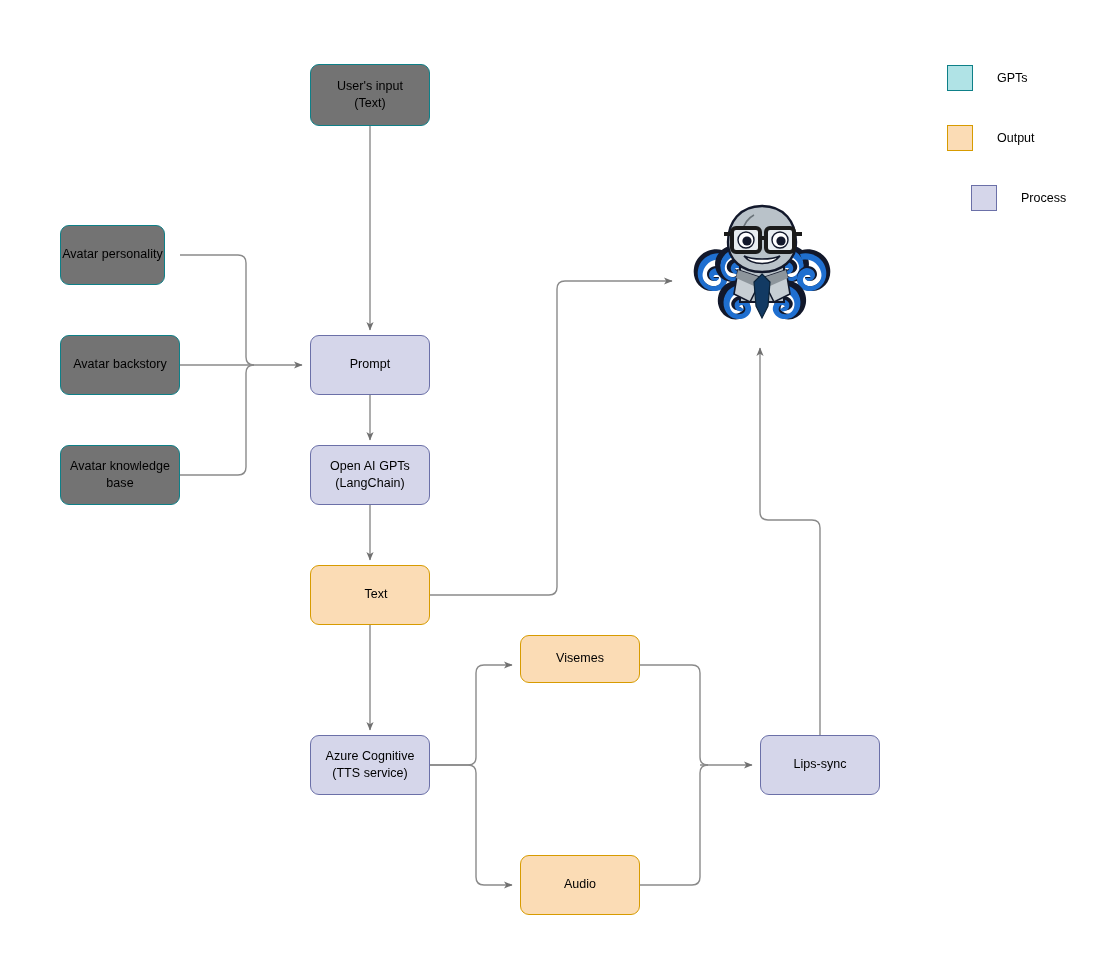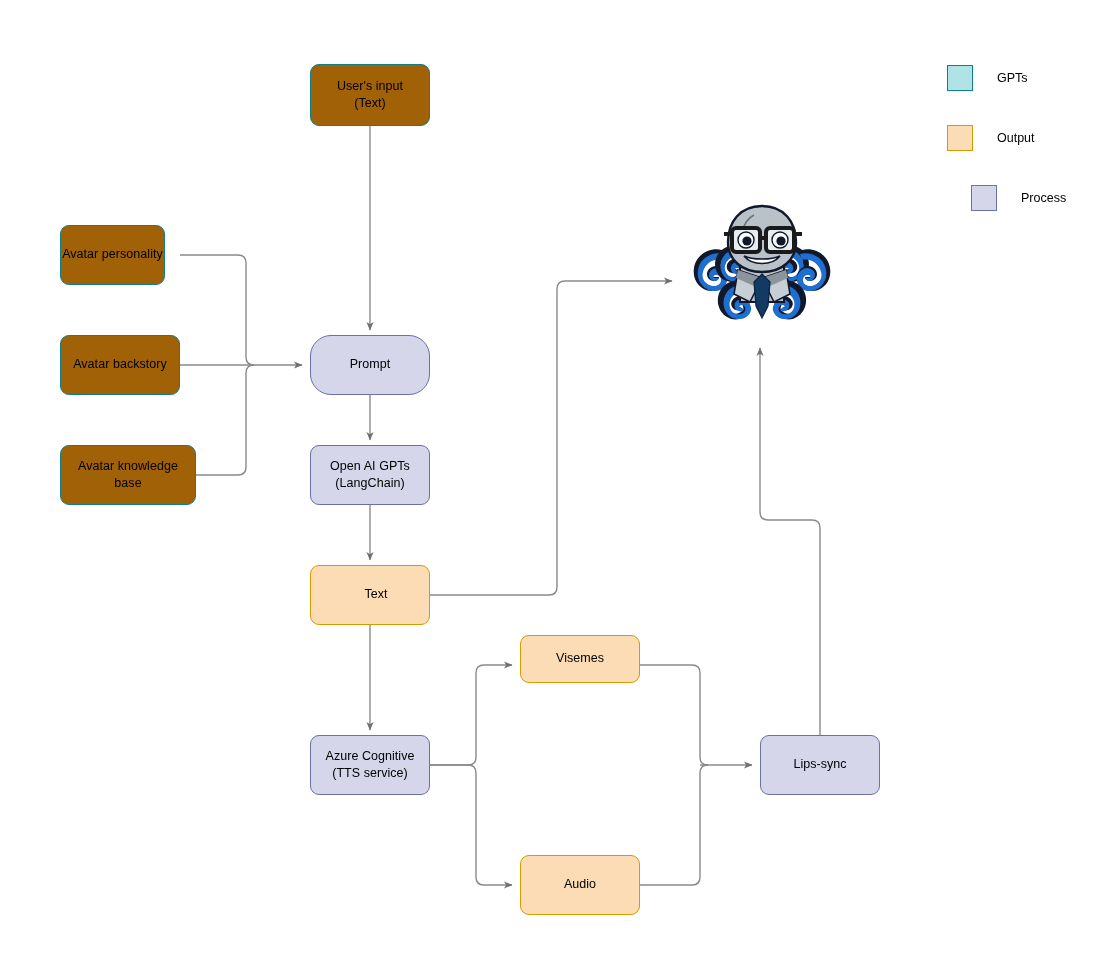--- a/index.html
+++ b/index.html
@@ -29,21 +29,21 @@
     justify-content: center;
     text-align: center;
     font-size: 12.5px;
     line-height: 1.38;
     color: #000000;
     letter-spacing: 0.05px;
     white-space: pre-line;
     user-select: none;
   }
   .node.input {
-    background: #a16207;
+    background: #737373;
     border: 1.6px solid #0e8088;
   }
   .node.output {
     background: #fbdcb5;
     border: 1.6px solid #d79b00;
   }
   .node.process {
     background: #d5d6ea;
     border: 1.6px solid #6b70a8;
   }
@@ -128,23 +128,23 @@
   <path class="edge-path" d="M640,885 L692,885 Q700,885 700,877 L700,773 Q700,765 708,765"></path>
   <path class="edge-path" marker-end="url(#arrow)" d="M700,765 L752,765"></path>
 
   <path class="edge-path" marker-end="url(#arrow)" d="M820,735 L820,528 Q820,520 812,520 L768,520 Q760,520 760,512 L760,348"></path>
 </svg>
 
 <div class="node input" style="left:310px;top:64px;width:120px;height:62px;">User's input
 (Text)</div>
 <div class="node input" style="left:60px;top:225px;width:105px;height:60px;">Avatar personality</div>
 <div class="node input" style="left:60px;top:335px;width:120px;height:60px;">Avatar backstory</div>
-<div class="node input" style="left:60px;top:445px;width:136px;height:60px;">Avatar knowledge
+<div class="node input" style="left:60px;top:445px;width:120px;height:60px;">Avatar knowledge
 base</div>
-<div class="node process" style="left:310px;top:335px;width:120px;height:60px;border-radius:21px;">Prompt</div>
+<div class="node process" style="left:310px;top:335px;width:120px;height:60px;">Prompt</div>
 <div class="node process" style="left:310px;top:445px;width:120px;height:60px;">Open AI GPTs
 (LangChain)</div>
 <div class="node output" style="left:310px;top:565px;width:120px;height:60px;padding-left:12px;">Text</div>
 <div class="node process" style="left:310px;top:735px;width:120px;height:60px;">Azure Cognitive
 (TTS service)</div>
 <div class="node output" style="left:520px;top:635px;width:120px;height:48px;">Visemes</div>
 <div class="node output" style="left:520px;top:855px;width:120px;height:60px;">Audio</div>
 <div class="node process" style="left:760px;top:735px;width:120px;height:60px;">Lips-sync</div>
 
 <svg id="avatar" viewBox="0 0 172 134">

